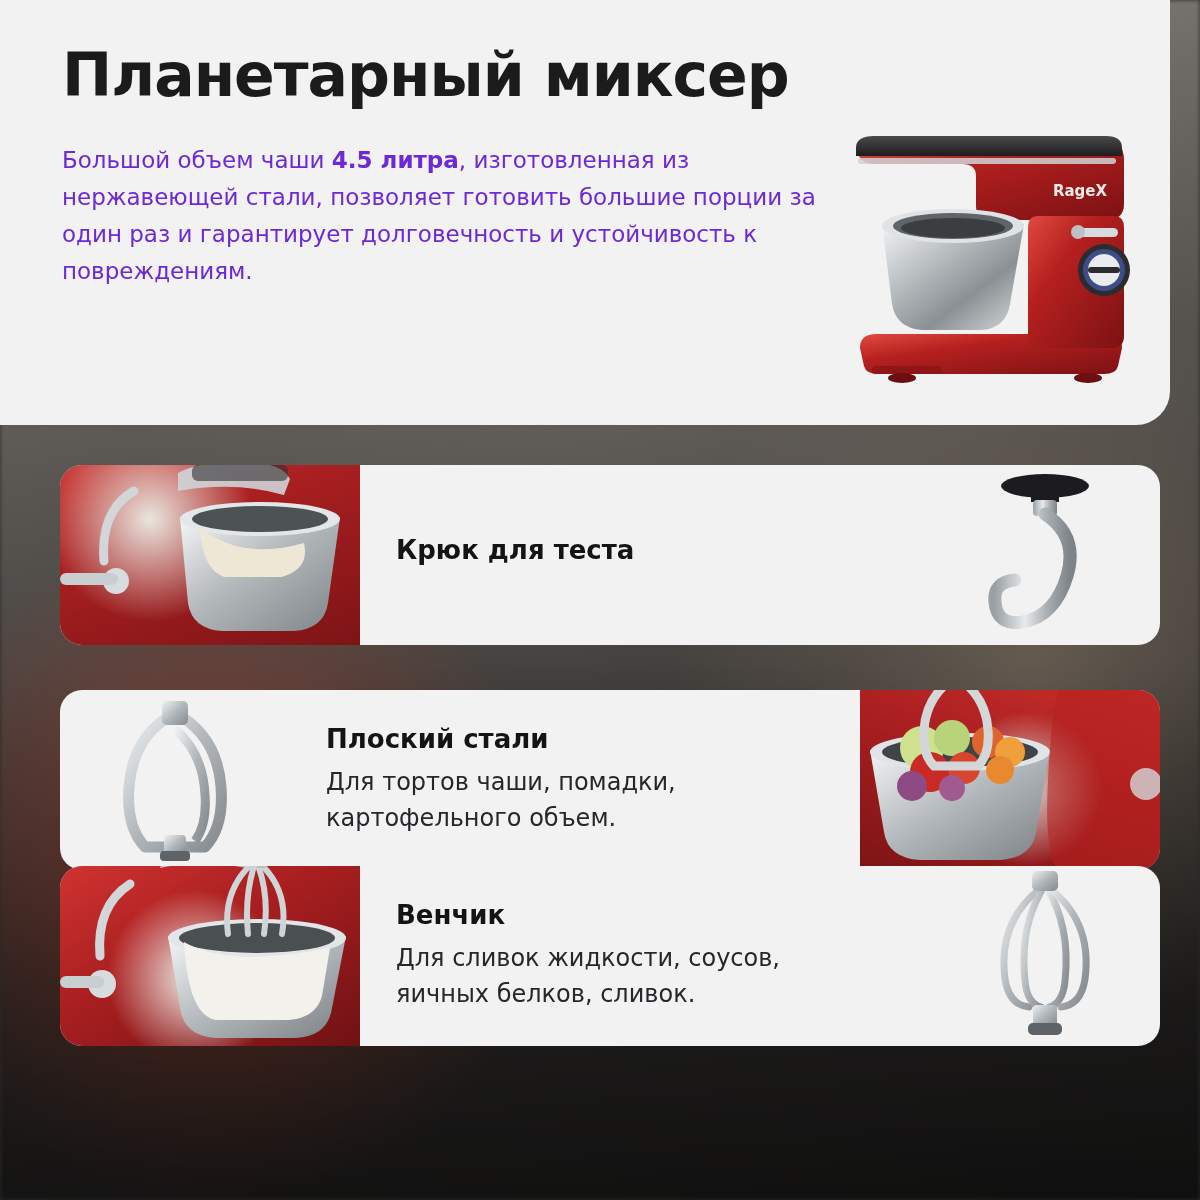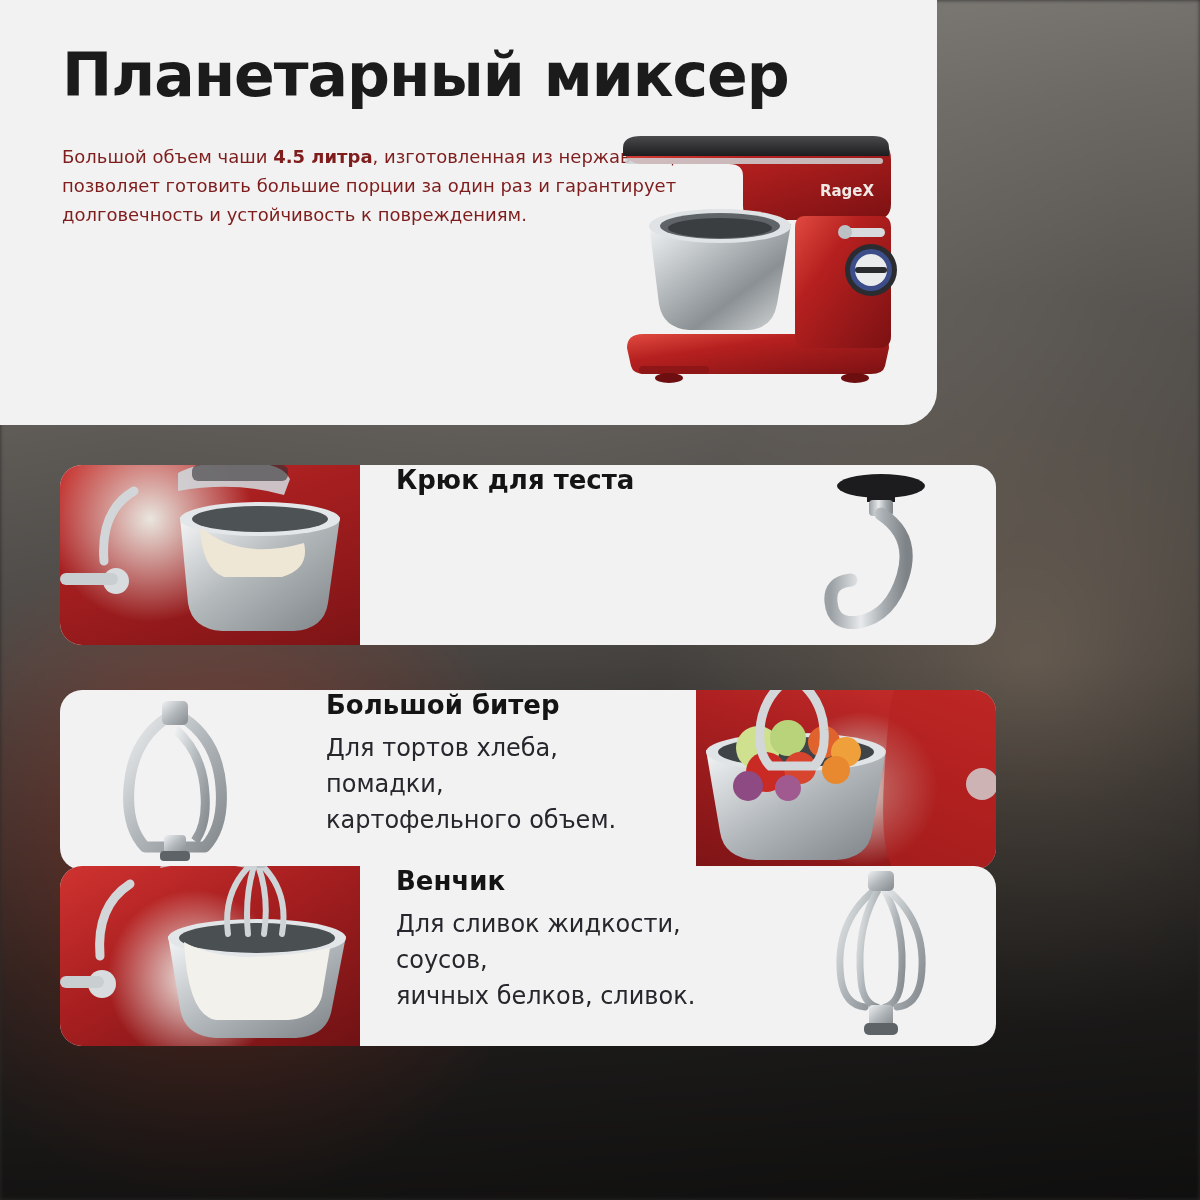--- a/index.html
+++ b/index.html
@@ -30,62 +30,62 @@
     background:
       linear-gradient(to bottom, rgba(0,0,0,0) 55%, rgba(0,0,0,0.45) 100%);
   }
 
   .page { position: absolute; inset: 0; }
 
   
   .hero {
     position: absolute;
     left: 0; top: 0;
-    width: 937px;
+    width: 1170px;
     height: 425px;
     background: #f2f2f2;
     border-radius: 0 0 34px 0;
     padding: 44px 56px 0 62px;
   }
   .hero-title {
     font-size: 60px;
     font-weight: 700;
     color: #1b1b1b;
     letter-spacing: -1px;
     line-height: 1.06;
   }
   .hero-text {
     margin-top: 34px;
     width: 760px;
-    font-size: 18px;
+    font-size: 23px;
     line-height: 1.62;
-    color: #7f1d1d;
+    color: #6d28d9;
   }
   .hero-text b { font-weight: 700; }
 
   
   .hero-img {
     position: absolute;
     right: 18px;
     top: 120px;
     width: 310px;
     height: 270px;
   }
 
   
   .card {
     position: absolute;
     left: 60px;
-    width: 936px;
+    width: 1100px;
     height: 180px;
     background: #f2f2f2;
     border-radius: 22px;
     overflow: hidden;
     display: flex;
-    align-items: flex-start;
+    align-items: center;
   }
   #card-hook   { top: 465px; }
   #card-beater { top: 690px; }
   #card-whisk  { top: 866px; }
 
   .card-photo {
     width: 300px;
     height: 180px;
     flex: 0 0 300px;
     position: relative;
@@ -255,23 +255,23 @@
         </defs>
         <path d="M75 18 q42 22 46 74 q3 40 -16 60 h-60 q-19 -20 -16 -60 q4 -52 46 -74 z" fill="none" stroke="url(#beatG)" stroke-width="11" stroke-linejoin="round"></path>
         <path d="M75 34 q28 24 30 66 q2 30 -10 46" fill="none" stroke="url(#beatG)" stroke-width="9"></path>
         <rect x="62" y="6" width="26" height="24" rx="5" fill="url(#beatG)"></rect>
         <rect x="64" y="140" width="22" height="20" rx="4" fill="url(#beatG)"></rect>
         <rect x="60" y="156" width="30" height="10" rx="4" fill="#5d6367"></rect>
       </svg>
     </div>
 
     <div class="card-body">
-      <div class="card-title">Большой битер</div>
+      <div class="card-title">Плоский стали</div>
       <div class="card-desc">
-        <div>Для тортов хлеба, помадки,</div>
+        <div>Для тортов чаши, помадки,</div>
         <div>картофельного объем.</div>
       </div>
     </div>
 
     <div class="card-photo right">
       <div class="photo-mixer-veg"></div>
       <svg viewBox="0 0 300 180" width="300" height="180" style="position:absolute;inset:0">
         <defs>
           <linearGradient id="steelB2" x1="0" y1="0" x2="1" y2="1">
             <stop offset="0%" stop-color="#f2f4f5"></stop>

